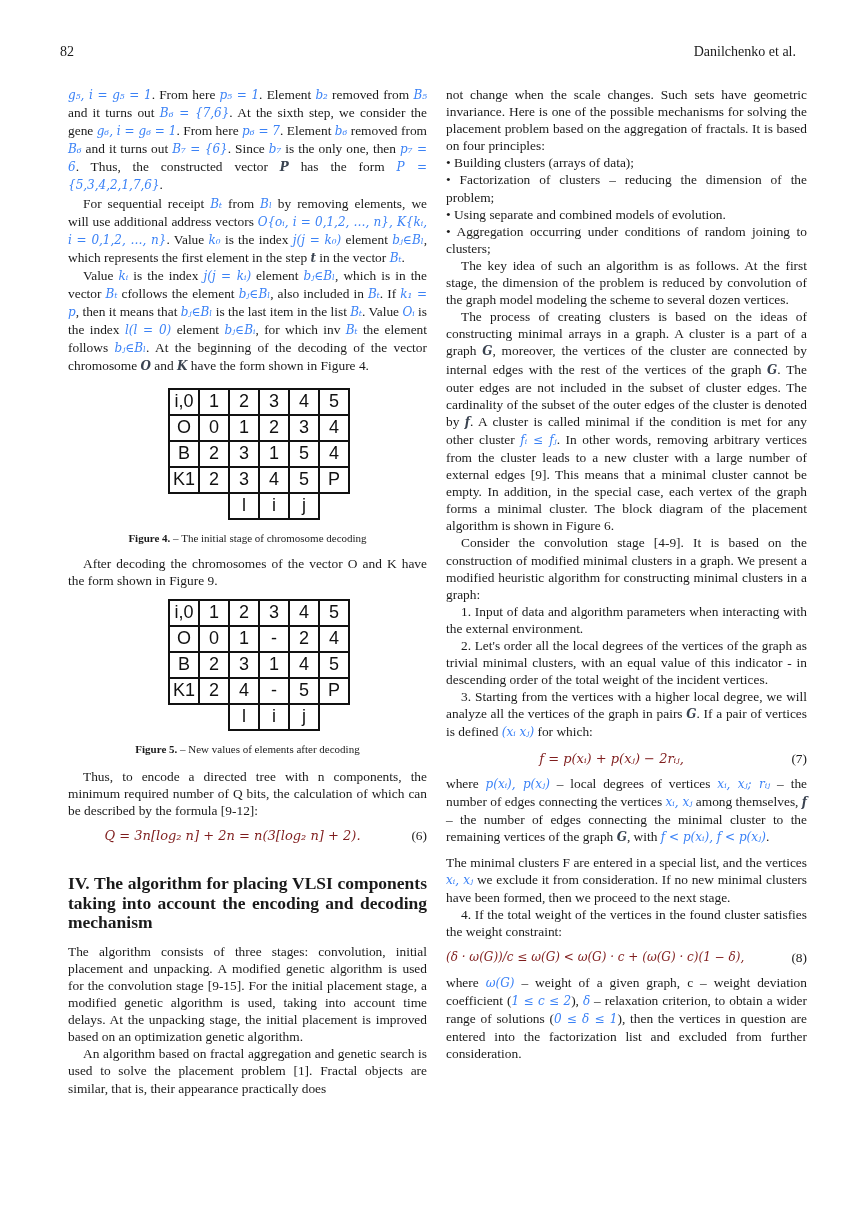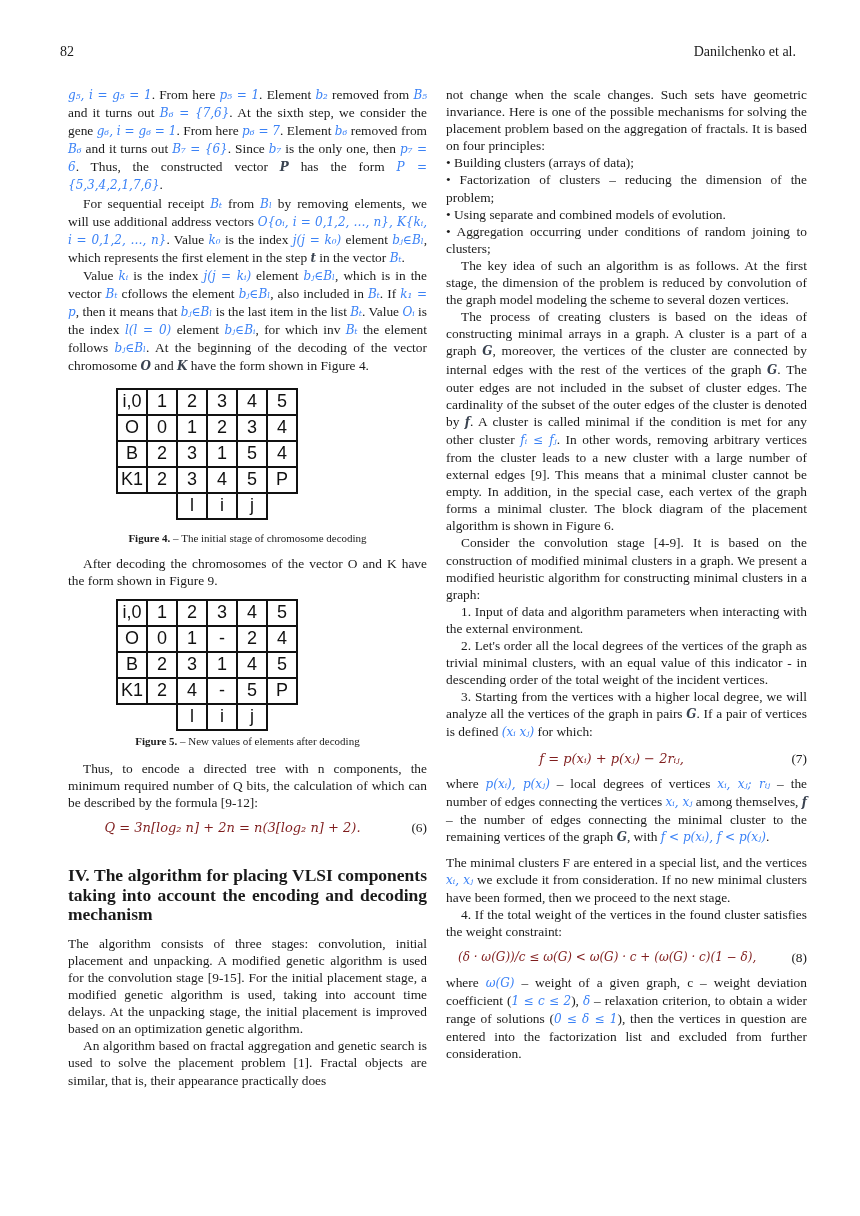--- a/index.html
+++ b/index.html
@@ -9,21 +9,21 @@
   #page-num { left: 60px; }
   #running-head { right: 64px; }
   .col { position: absolute; top: 86px; width: 359px; font-size: 13.4px; line-height: 17.1px; text-align: justify; }
   #col-left { left: 68px; }
   #col-right { left: 446px; width: 361px; }
   p { margin: 0; }
   .ind { text-indent: 15px; }
   .m { font-family: "DejaVu Serif", serif; font-style: italic; font-size: 12px; color: #3b82f6; }
   .mb { font-family: "DejaVu Serif", serif; font-weight: bold; font-style: italic; font-size: 12px; color: #3a4350; }
   .bullet { margin: 0; }
-  table.fig { border-collapse: collapse; margin-left: 48px; margin-top: 12px; font-family: "Liberation Sans", "DejaVu Sans", sans-serif; font-size: 18px; }
+  table.fig { border-collapse: collapse; margin-left: 100px; margin-top: 12px; font-family: "Liberation Sans", "DejaVu Sans", sans-serif; font-size: 18px; }
   table.fig td { width: 28px; height: 24px; border: 2px solid #111; text-align: center; padding: 0; color: #111; }
   table.fig td.blank { border: none; }
   .caption { text-align: center; font-size: 11px; margin-top: 10px; }
   .caption b { font-weight: bold; }
   .eq { display: flex; justify-content: space-between; align-items: center; margin: 8px 0 8px 0; }
   .eq .body { flex: 1; text-align: center; font-family: "DejaVu Serif", serif; font-style: italic; font-size: 13px; color: #7f1d1d; }
   .eq .num { font-size: 13.4px; width: 30px; text-align: right; }
   h2.section { font-size: 17.5px; line-height: 19.5px; font-weight: bold; margin: 30px 0 10px 0; text-align: justify; }
 </style>
 </head>
@@ -128,21 +128,21 @@
         <tr>
           <td class="blank"></td>
           <td class="blank"></td>
           <td>l</td>
           <td>i</td>
           <td>j</td>
           <td class="blank"></td>
         </tr>
       </tbody>
     </table>
-  <p class="caption" style="margin-top:2px;"><b>Figure 5.</b><span> – New values of elements after decoding</span></p>
+  <p class="caption" style="margin-top:10px;"><b>Figure 5.</b><span> – New values of elements after decoding</span></p>
 
   <p class="ind" style="margin-top:10px;">Thus, to encode a directed tree with n components, the minimum required number of Q bits, the calculation of which can be described by the formula [9-12]:</p>
   <div class="eq">
     <span class="body">Q = 3n[log₂ n] + 2n = n(3[log₂ n] + 2).</span>
     <span class="num">(6)</span>
   </div>
 
   <h2 class="section">IV. The algorithm for placing VLSI components taking into account the encoding and decoding mechanism</h2>
   <p>The algorithm consists of three stages: convolution, initial placement and unpacking. A modified genetic algorithm is used for the convolution stage [9-15]. For the initial placement stage, a modified genetic algorithm is used, taking into account time delays. At the unpacking stage, the initial placement is improved based on an optimization genetic algorithm.</p>
   <p class="ind">An algorithm based on fractal aggregation and genetic search is used to solve the placement problem [1]. Fractal objects are similar, that is, their appearance practically does</p>
@@ -169,19 +169,19 @@
     <span class="num">(7)</span>
   </div>
   <p>
     <span>where </span><span class="m">p(xᵢ), p(xⱼ)</span><span> – local degrees of vertices </span><span class="m">xᵢ, xⱼ; rᵢⱼ</span><span> – the number of edges connecting the vertices </span><span class="m">xᵢ, xⱼ</span><span> among themselves, </span><span class="mb">f</span><span> – the number of edges connecting the minimal cluster to the remaining vertices of the graph </span><span class="mb">G</span><span>, with </span><span class="m">f &lt; p(xᵢ), f &lt; p(xⱼ)</span><span>.</span>
   </p>
   <p style="margin-top:8px;">
     <span>The minimal clusters F are entered in a special list, and the vertices </span><span class="m">xᵢ, xⱼ</span><span> we exclude it from consideration. If no new minimal clusters have been formed, then we proceed to the next stage.</span>
   </p>
   <p class="ind">4. If the total weight of the vertices in the found cluster satisfies the weight constraint:</p>
   <div class="eq">
-    <span class="body" style="text-align:left;font-size:12px;margin-left:12px;">(δ · ω(G))/c ≤ ω(G) &lt; ω(G) · c + (ω(G) · c)(1 − δ),</span>
+    <span class="body" style="text-align:left;font-size:12px;">(δ · ω(G))/c ≤ ω(G) &lt; ω(G) · c + (ω(G) · c)(1 − δ),</span>
     <span class="num">(8)</span>
   </div>
   <p>
     <span>where </span><span class="m">ω(G)</span><span> – weight of a given graph, c – weight deviation coefficient (</span><span class="m">1 ≤ c ≤ 2</span><span>), </span><span class="m">δ</span><span> – relaxation criterion, to obtain a wider range of solutions (</span><span class="m">0 ≤ δ ≤ 1</span><span>), then the vertices in question are entered into the factorization list and excluded from further consideration.</span>
   </p>
 </div>
 
 </body></html>

